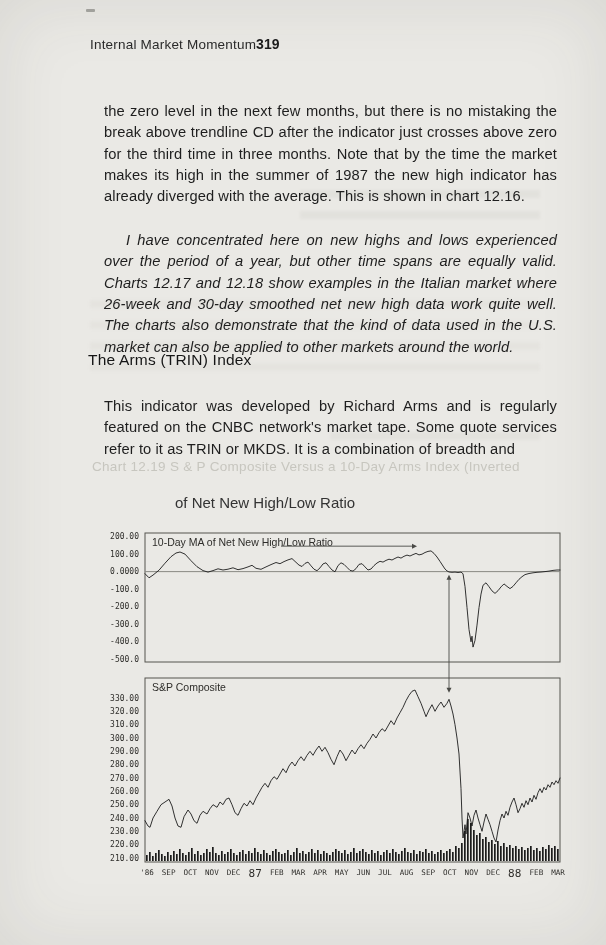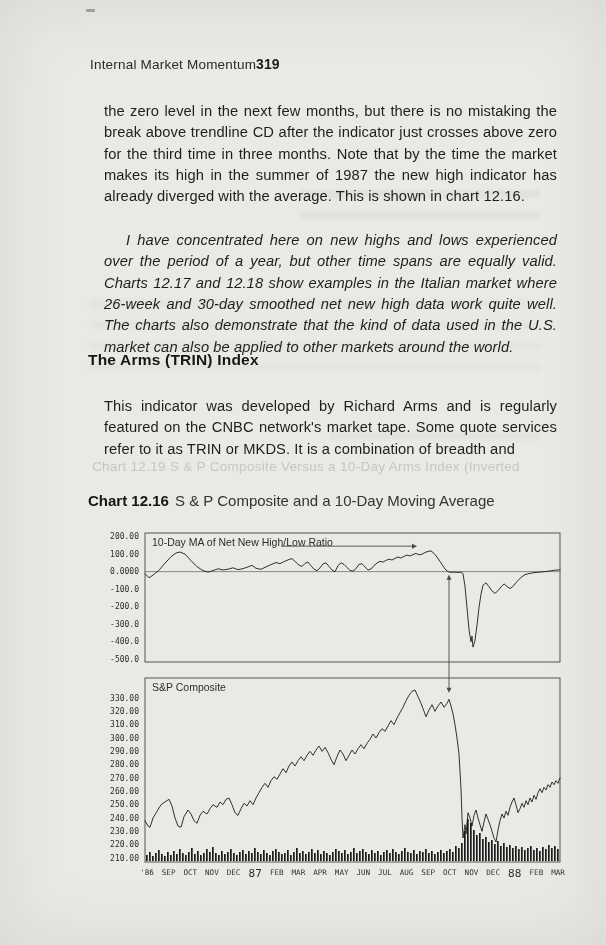--- a/index.html
+++ b/index.html
@@ -15,31 +15,31 @@
     background:#eae9e5;
     background-image:radial-gradient(ellipse at 50% 45%, #edecе8 0%, #eae9e5 60%, #e3e2dd 100%);
     box-shadow: inset 0 0 70px rgba(60,55,45,0.10);
     color:#222;
   }
   .running-head{
     position:absolute; top:36px; left:90px; right:70px;
     display:flex; justify-content:flex-start; align-items:baseline;
   }
   .running-title{ font-size:13.5px; color:#2a2a2a; letter-spacing:0.2px;}
-  .folio{ font-size:14px; font-weight:bold; color:#1c1c1c;margin-top:20px;}
+  .folio{ font-size:14px; font-weight:bold; color:#1c1c1c;}
   .bodytext{
     position:absolute; left:104px; width:453px;
     font-size:14.7px; line-height:21.4px; color:#1e1e1e;
     text-align:justify; letter-spacing:0.1px;
   }
   #para1{ top:86px; }
   #para2{ top:215px; text-indent:22px;font-style:italic; }
   .section-heading{
     position:absolute; left:88px; top:338px;
-    font-size:15.5px; font-weight:bold; color:#161616; letter-spacing:0.2px;
+    font-size:15.5px; font-weight:normal; color:#161616; letter-spacing:0.2px;
   }
   #para3{ top:381px; }
   .ghost{
     position:absolute; color:#c7c6bf; filter:blur(0.5px);
     font-size:13.5px; letter-spacing:0.3px; white-space:nowrap;
   }
   #ghost-chart-line{ top:459px; left:92px; }
   .smudge{
     position:absolute; opacity:0.5; pointer-events:none;
     background:repeating-linear-gradient(180deg,
@@ -80,24 +80,21 @@
   <p class="bodytext" id="para1">the zero level in the next few months, but there is no mistaking the break above trendline CD after the indicator just crosses above zero for the third time in three months. Note that by the time the market makes its high in the summer of 1987 the new high indicator has already diverged with the average. This is shown in chart 12.16.</p>
   <p class="bodytext" id="para2">I have concentrated here on new highs and lows experienced over the period of a year, but other time spans are equally valid. Charts 12.17 and 12.18 show examples in the Italian market where 26-week and 30-day smoothed net new high data work quite well. The charts also demonstrate that the kind of data used in the U.S. market can also be applied to other markets around the world.</p>
 
   <h2 class="section-heading">The Arms (TRIN) Index</h2>
 
   <p class="bodytext" id="para3">This indicator was developed by Richard Arms and is regularly featured on the CNBC network's market tape. Some quote services refer to it as TRIN or MKDS. It is a combination of breadth and</p>
 
   <div class="ghost" id="ghost-chart-line">Chart 12.19    S &amp; P Composite Versus a 10-Day Arms Index (Inverted</div>
 
   <div class="chart-caption">
-    <div class="cap-row">
-      <span class="cap-label">Chart 12.16</span>
-      <span class="cap-text">S &amp; P Composite and a 10-Day Moving Average</span>
-    </div>
+    <div class="cap-line2">of Net New High/Low Ratio</div>
   </div>
 
   <svg class="figure" width="606" height="945" viewBox="0 0 606 945">
       <rect x="145" y="533" width="415" height="129" fill="none" stroke="#55544f" stroke-width="1"></rect>
       <line x1="145" y1="571.6122448979592" x2="560" y2="571.6122448979592" stroke="#8a8984" stroke-width="1"></line>
       <text x="139" y="539.0102040816327" text-anchor="end" font-size="8" fill="#2e2d2a" font-family="&quot;DejaVu Sans Mono&quot;, monospace">200.00</text>
       <text x="139" y="556.5612244897959" text-anchor="end" font-size="8" fill="#2e2d2a" font-family="&quot;DejaVu Sans Mono&quot;, monospace">100.00</text>
       <text x="139" y="574.1122448979592" text-anchor="end" font-size="8" fill="#2e2d2a" font-family="&quot;DejaVu Sans Mono&quot;, monospace">0.0000</text>
       <text x="139" y="591.6632653061224" text-anchor="end" font-size="8" fill="#2e2d2a" font-family="&quot;DejaVu Sans Mono&quot;, monospace">-100.0</text>
       <text x="139" y="609.2142857142857" text-anchor="end" font-size="8" fill="#2e2d2a" font-family="&quot;DejaVu Sans Mono&quot;, monospace">-200.0</text>

